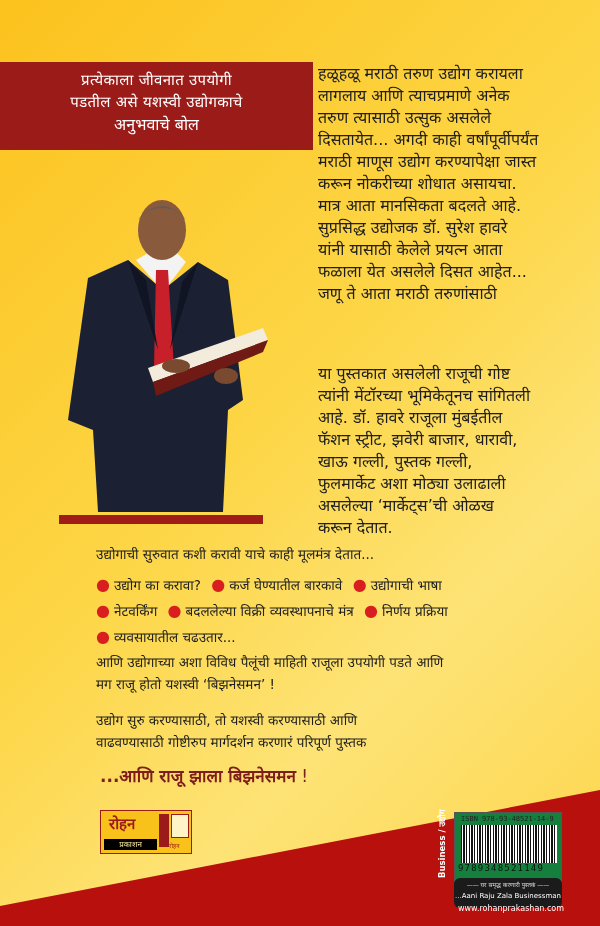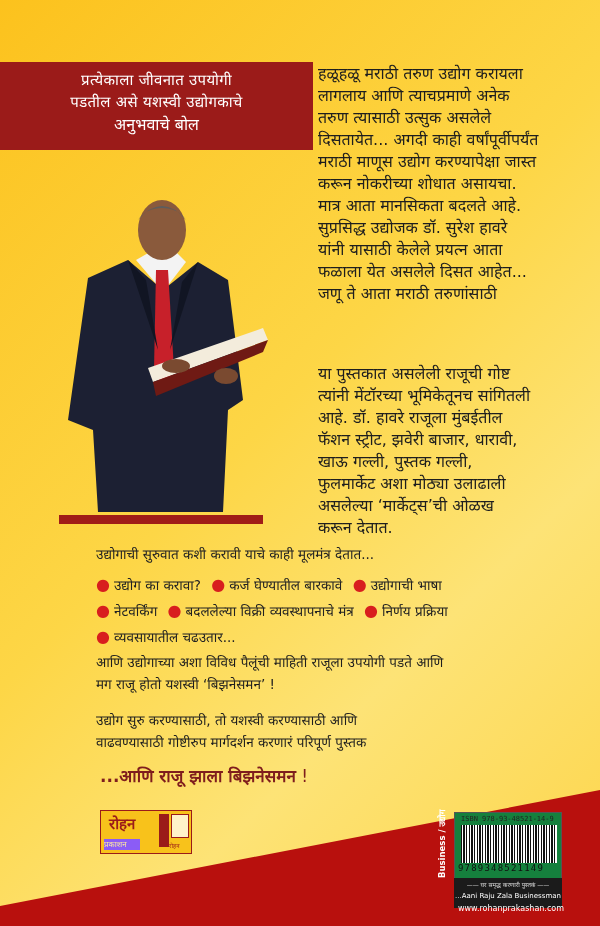--- a/index.html
+++ b/index.html
@@ -22,34 +22,34 @@
   .bullets { position:absolute; left:96px; top:572px; font-size:13.5px; line-height:25px; white-space:nowrap; }
   .bullets .row span.dot { color:#d81e1e; font-size:16px; margin:0 4px 0 0; }
   .bullets .row span.item { margin-right:6px; }
   .p3 { left:96px; top:651px; font-size:13.5px; line-height:22px; }
   .p4 { left:96px; top:709px; font-size:13.5px; line-height:22px; }
   .tagline { position:absolute; left:100px; top:764px; font-size:17px; font-weight:bold; white-space:nowrap; color:#7f1d1d; }
   .tagline .excl { font-weight:normal; }
   .logo { position:absolute; left:100px; top:810px; width:92px; height:44px; border:1.5px solid #9b1b19;
     background:#f8c21b; box-sizing:border-box;padding-left:48px; }
   .logo .name { position:absolute; left:8px; top:2px; font-size:15px; font-weight:bold; color:#9b1b19; }
-  .logo .sub { position:absolute; left:3px; top:28px; width:36px; height:11px; background:#8b5cf6; color:#fde9a0;
-    font-size:8px; line-height:11px; }
+  .logo .sub { position:absolute; left:3px; top:28px; width:53px; height:11px; background:#000000; color:#fde9a0;
+    font-size:8px; line-height:11px; text-align:center; }
   .logo .book { position:absolute; left:58px; top:3px; width:10px; height:33px; background:#9b1b19; }
   .logo .page { position:absolute; left:70px; top:3px; width:18px; height:24px; background:#fff3c8; border:1px solid #9b1b19; box-sizing:border-box; }
   .logo .mini { position:absolute; left:68px; top:31px; font-size:6px; color:#9b1b19; }
   .spine-label { position:absolute; left:436px; top:878px; transform:rotate(-90deg); transform-origin:left top;
     color:#fff; font-size:8.5px; font-weight:bold; white-space:nowrap; }
   .barcode-box { position:absolute; left:454px; top:812px; width:108px; height:82px; background:#15803d;
     border:1px solid #555; box-sizing:border-box; }
   .isbn { position:absolute; left:6px; top:2px; font-family:"DejaVu Sans Mono", monospace; font-size:7px; color:#222; white-space:nowrap; }
   .bars { position:absolute; left:6px; top:12px; width:96px; height:38px;
     background: repeating-linear-gradient(90deg, #111 0 1px, #fff 1px 2px, #111 2px 4px, #fff 4px 5px, #111 5px 6px, #fff 6px 8px); }
   .ean { position:absolute; left:3px; top:50px; font-family:"DejaVu Sans Mono", monospace; font-size:9px; color:#111; letter-spacing:1.2px; }
-  .bar-footer { position:absolute; left:454px; top:878px; width:108px; height:30px; background:#1b1b1b; color:#fff; text-align:center; }
+  .bar-footer { position:absolute; left:454px; top:878px; width:108px; height:30px; background:#1b1b1b; color:#fff; text-align:center;border-radius:6px; }
   .bar-footer .t1 { font-size:6px; margin-top:3px; color:#ddd; }
   .bar-footer .t2 { font-size:7px; margin-top:3px; }
   .site { position:absolute; left:458px; top:904px; color:#fff; font-size:8px; }
 </style>
 </head>
 <body>
 
 <div class="cover"></div>
 
 <svg class="red-wedge" viewBox="0 0 600 926" preserveAspectRatio="none">

